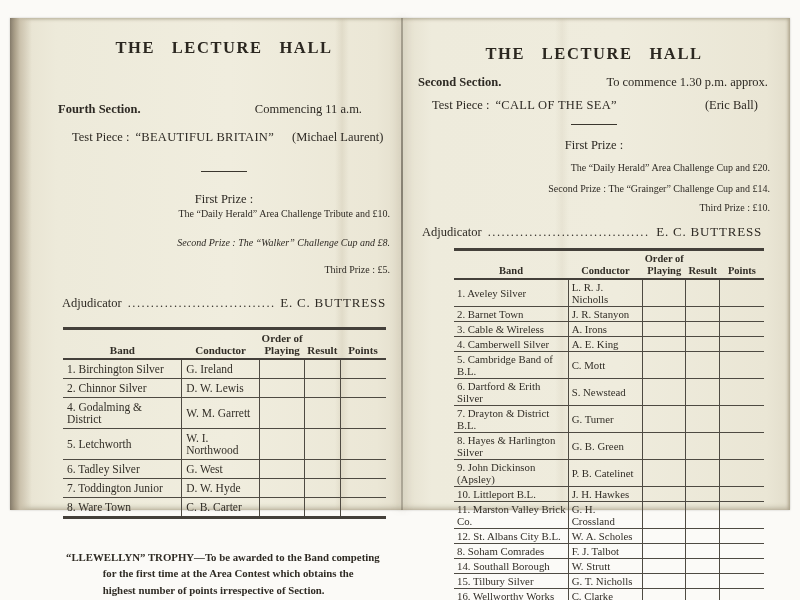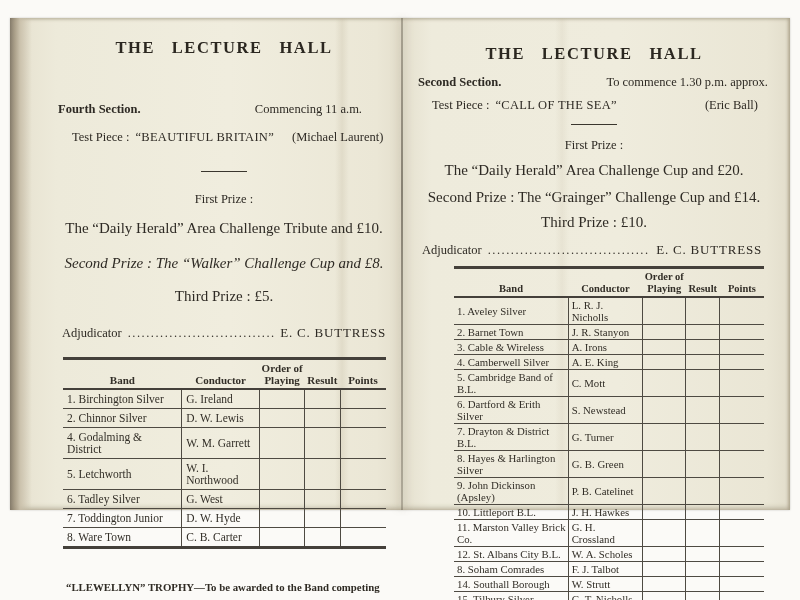--- a/index.html
+++ b/index.html
@@ -52,22 +52,22 @@
   .piece{margin-left:6px;letter-spacing:.3px;}
   .page-left .composer{margin-left:18px;}
   .page-right .composer{margin-left:auto;margin-right:12px;}
 
   .rule{width:46px;border-top:1.6px solid #3a362e;margin:26px auto 0;}
   .page-right .rule{margin-top:11px;}
 
   .prize-head{text-align:center;font-size:12.5px;}
   .page-left .prize-head{margin-top:20px;}
   .page-right .prize-head{margin-top:13px;}
-  .prize-line{text-align:center;font-size:15px;}
-  .page-left .p1{margin-top:13px;}
+  .prize-line{text-align:right;font-size:10px;}
+  .page-left .p1{margin-top:1px;}
   .page-left .p2{margin-top:18px;font-style:italic;}
   .page-left .p3{margin-top:16px;}
   .page-right .p1{margin-top:9px;}
   .page-right .p2{margin-top:10px;}
   .page-right .p3{margin-top:8px;}
 
   .adjudicator-row{display:flex;align-items:baseline;font-size:12.5px;}
   .page-left .adjudicator-row{margin-top:20px;padding:0 4px;}
   .page-right .adjudicator-row{margin-top:11px;padding:0 8px 0 4px;}
   .dots{flex:1;overflow:hidden;white-space:nowrap;letter-spacing:1.5px;margin:0 6px;color:#3a362f;}

